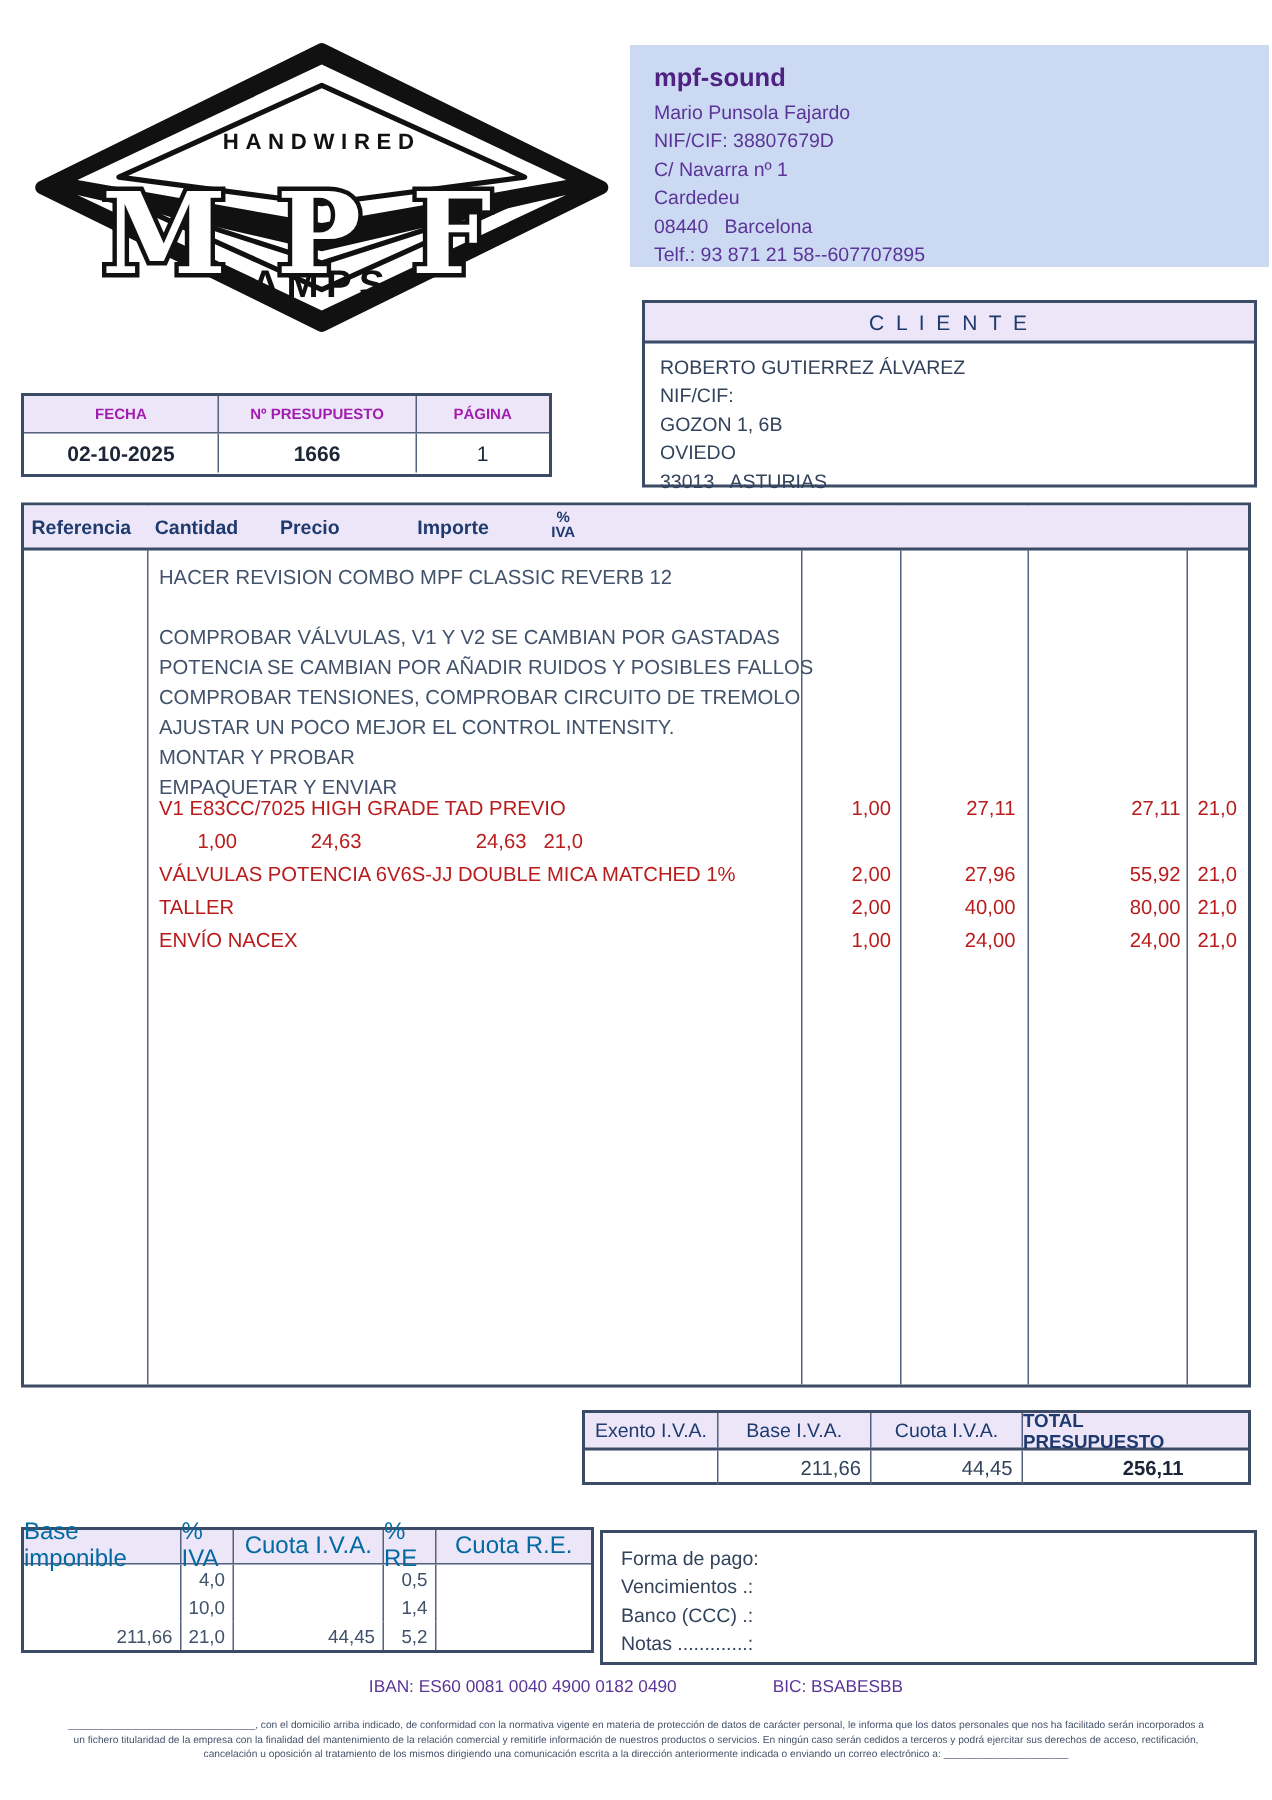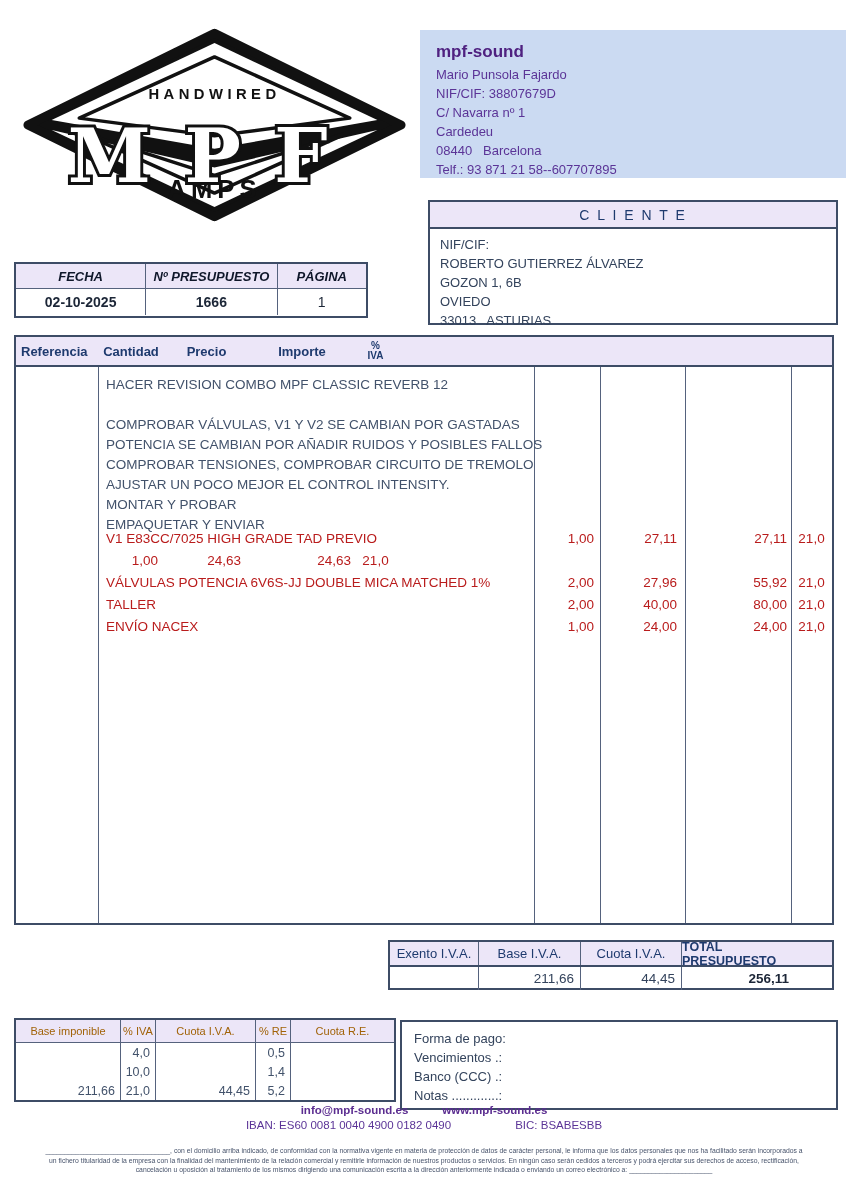--- a/index.html
+++ b/index.html
@@ -16,21 +16,21 @@
   .client{left:428px;top:200px;width:410px;height:125px;border:2px solid #3d4c66;box-sizing:border-box;background:#fff;}
   .client-head{height:25px;background:#ece6f8;border-bottom:2px solid #3d4c66;display:flex;align-items:center;justify-content:center;
                font-weight:normal;font-size:14px;color:#1e3a6e;letter-spacing:2px;}
   .client-body{padding:6px 10px;}
   .cl-line{font-size:13px;color:#33435c;line-height:19px;white-space:pre;}
 
   
   .meta{left:14px;top:262px;width:354px;height:56px;border:2px solid #3d4c66;box-sizing:border-box;background:#fff;}
   .meta-row{display:flex;}
   .meta-head{height:24px;background:#ece6f8;border-bottom:1px solid #55627d;}
-  .meta-head span{font-size:13px;color:#0f172a;display:flex;align-items:center;justify-content:center;font-style:italic;}
+  .meta-head span{font-size:10px;color:#a21caf;display:flex;align-items:center;justify-content:center;}
   .meta-vals{height:26px;}
   .meta-vals span{font-size:14px;color:#1c2637;display:flex;align-items:center;justify-content:center;}
   .mc1{width:130px;border-right:1px solid #55627d;}
   .mc2{width:131px;border-right:1px solid #55627d;}
   .mc3{width:89px;}
   .bold{font-weight:bold;}
 
   
   .items{left:14px;top:335px;width:820px;height:590px;border:2px solid #3d4c66;box-sizing:border-box;background:#fff;}
   .vline{position:absolute;top:0;bottom:0;width:1px;background:#55627d;}
@@ -64,21 +64,21 @@
   .tc2{width:102px;border-right:1px solid #55627d;}
   .tc3{width:101px;border-right:1px solid #55627d;}
   .tc4{width:133px;}
   .tot-head .tc4{font-weight:bold;font-size:12.5px;}
   .tot-vals{display:flex;height:23px;font-size:13.5px;color:#33435c;}
   .tot-vals span{justify-content:flex-end;padding-right:6px;}
   .tot-vals .tc4{font-weight:bold;padding-right:26px;color:#1c2637;}
 
   
   .tax{left:14px;top:1018px;width:382px;height:84px;border:2px solid #3d4c66;box-sizing:border-box;background:#fff;}
-  .tax-head{display:flex;height:22px;background:#ece6f8;border-bottom:1px solid #55627d;font-size:11px;color:#a16207;}
+  .tax-head{display:flex;height:22px;background:#ece6f8;border-bottom:1px solid #55627d;font-size:16px;color:#0369a1;}
   .tax-head span{display:flex;align-items:center;justify-content:center;box-sizing:border-box;}
   .xc1{width:105px;border-right:1px solid #55627d;}
   .xc2{width:35px;border-right:1px solid #55627d;}
   .xc3{width:100px;border-right:1px solid #55627d;}
   .xc4{width:35px;border-right:1px solid #55627d;}
   .xc5{width:103px;}
   .tax-row{display:flex;height:19px;font-size:12.5px;color:#42526b;}
   .tax-row span{display:flex;align-items:center;justify-content:flex-end;padding-right:5px;box-sizing:border-box;}
 
   
@@ -116,22 +116,22 @@
     <div class="co-line">NIF/CIF: 38807679D</div>
     <div class="co-line">C/ Navarra nº 1</div>
     <div class="co-line">Cardedeu</div>
     <div class="co-line">08440   Barcelona</div>
     <div class="co-line">Telf.: 93 871 21 58--607707895</div>
   </div>
 
   <div class="abs client">
     <div class="client-head">C L I E N T E</div>
     <div class="client-body">
+      <div class="cl-line">ROBERTO GUTIERREZ ÁLVAREZ</div>
       <div class="cl-line">NIF/CIF:</div>
-      <div class="cl-line">ROBERTO GUTIERREZ ÁLVAREZ</div>
       <div class="cl-line">GOZON 1, 6B</div>
       <div class="cl-line">OVIEDO</div>
       <div class="cl-line">33013   ASTURIAS</div>
     </div>
   </div>
 
   <div class="abs meta">
     <div class="meta-row meta-head">
       <span class="mc1 bold">FECHA</span>
       <span class="mc2 bold">Nº  PRESUPUESTO</span>
@@ -259,23 +259,20 @@
     </div>
   </div>
 
   <div class="abs payment">
     <div class="pay-line">Forma de pago:</div>
     <div class="pay-line">Vencimientos .:</div>
     <div class="pay-line">Banco (CCC) .:</div>
     <div class="pay-line">Notas .............:</div>
   </div>
 
-  <div class="abs footer1">
-    <span>info@mpf-sound.es</span><span class="gap"></span><span>www.mpf-sound.es</span>
-  </div>
   <div class="abs footer2">
     <span>IBAN: ES60 0081 0040 4900 0182 0490</span><span class="gap"></span><span>BIC: BSABESBB</span>
   </div>
   <div class="abs legal">
     <div>_________________________________, con el domicilio arriba indicado, de conformidad con la normativa vigente en materia de protección de datos de carácter personal, le informa que los datos personales que nos ha facilitado serán incorporados a</div>
     <div>un fichero titularidad de la empresa con la finalidad del mantenimiento de la relación comercial y remitirle información de nuestros productos o servicios.  En ningún caso serán cedidos a terceros y podrá ejercitar sus derechos de acceso, rectificación,</div>
     <div>cancelación u oposición al tratamiento de los mismos dirigiendo una comunicación escrita a la dirección anteriormente indicada o enviando un correo electrónico a:  ______________________</div>
   </div>
 
 </div>

